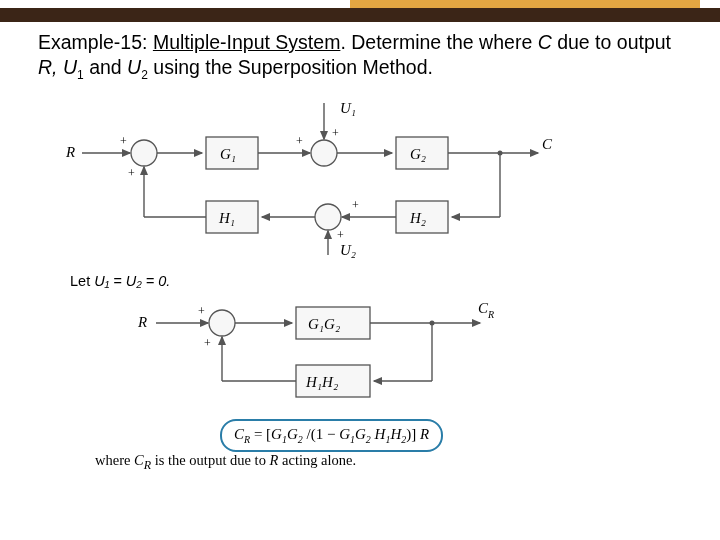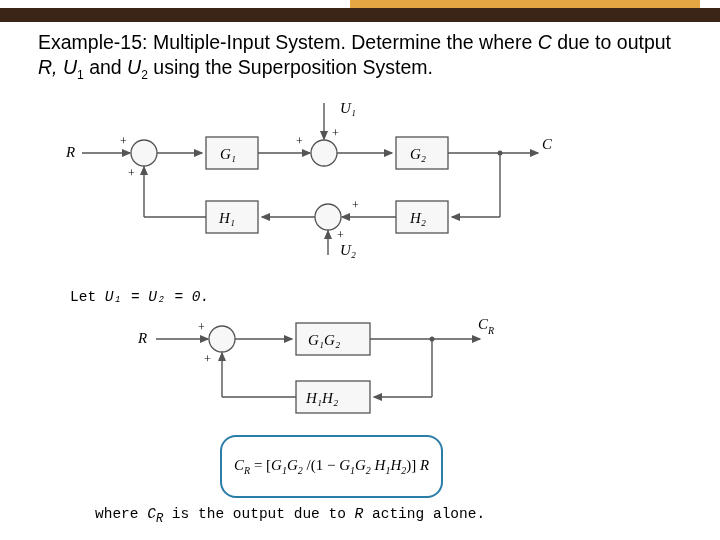--- a/index.html
+++ b/index.html
@@ -3,51 +3,51 @@
 <meta charset="utf-8">
 <style>
   html,body{margin:0;padding:0;width:720px;height:540px;background:#fff;
     font-family:"Tahoma","Verdana",sans-serif;color:#000;overflow:hidden}
   .topbar{position:relative;height:22px;width:100%}
   .topbar .band{position:absolute;bottom:0;left:0;right:0;height:14px;
     background:#3b2517}
   .topbar .accent{position:absolute;right:20px;top:0;height:22px;width:350px;
     background:#e3a642}
   .heading{padding:8px 38px 14px 38px;font-size:19.5px;line-height:1.28}
-  .heading .ul{}
+  .heading .ul{text-decoration:underline}
   .heading .it{font-style:italic}
   .heading sub{font-size:12px}
   .diagrams{position:relative;margin-left:60px;margin-top:2px;width:580px}
   svg text{font-family:"Times New Roman","Georgia",serif}
   .fbox{fill:#f7f7f7;stroke:#555;stroke-width:1.3}
   .line{stroke:#555;stroke-width:1.4;fill:none}
   .lbl{font-size:15px;font-style:italic}
   .sign{font-size:12px}
-  .bottom-line{font-family:Liberation Mono, monospace;font-size:14.5px;
-    margin-left:95px;margin-top:8px}
+  .bottom-line{font-family:Liberation Serif, serif;font-size:14.5px;
+    margin-left:95px;margin-top:0}
   .bottom-line .ital{font-style:italic}
-  .let-line{font-family:Liberation Mono, monospace;font-size:14.5px;
-    margin-left:70px;margin-top:26px;margin-bottom:6px}
+  .let-line{font-family:Liberation Sans, sans-serif;font-size:14.5px;
+    margin-left:70px;margin-top:10px;margin-bottom:6px}
   .let-line .ital{font-style:italic}
   .eqbox{display:inline-block;border:2px solid #2a7da8;border-radius:16px;
-    padding:20px 12px;font-family:"Times New Roman",serif;font-size:15px;
+    padding:5px 12px;font-family:"Times New Roman",serif;font-size:15px;
     margin-left:220px}
   .eqbox sub{font-size:10px;font-style:italic}
 </style>
 </head>
 <body>
 
 <div class="topbar">
   <div class="accent"></div>
   <div class="band"></div>
 </div>
 
 <div class="heading">
   <span>Example-15:</span>
-  <span class="ul">Multiple-Input System</span><span>. Determine the where </span><span class="it">C</span><span> due to output </span><span class="it">R</span><span class="it">, </span><span class="it">U</span><sub>1</sub><span> and </span><span class="it">U</span><sub>2</sub><span> using the Superposition System.</span>
+  <span class="ul">Multiple-Input System</span><span>. Determine the where </span><span class="it">C</span><span> due to output </span><span class="it">R</span><span class="it">, </span><span class="it">U</span><sub>1</sub><span> and </span><span class="it">U</span><sub>2</sub><span> using the Superposition Method.</span>
 </div>
 
 <div class="diagrams">
 <svg width="560" height="160">
   <defs>
     <marker id="ah" markerWidth="8" markerHeight="8" refX="6" refY="3" orient="auto">
       <path d="M0,0 L7,3 L0,6 z" fill="#555"></path>
     </marker>
   </defs>
 

